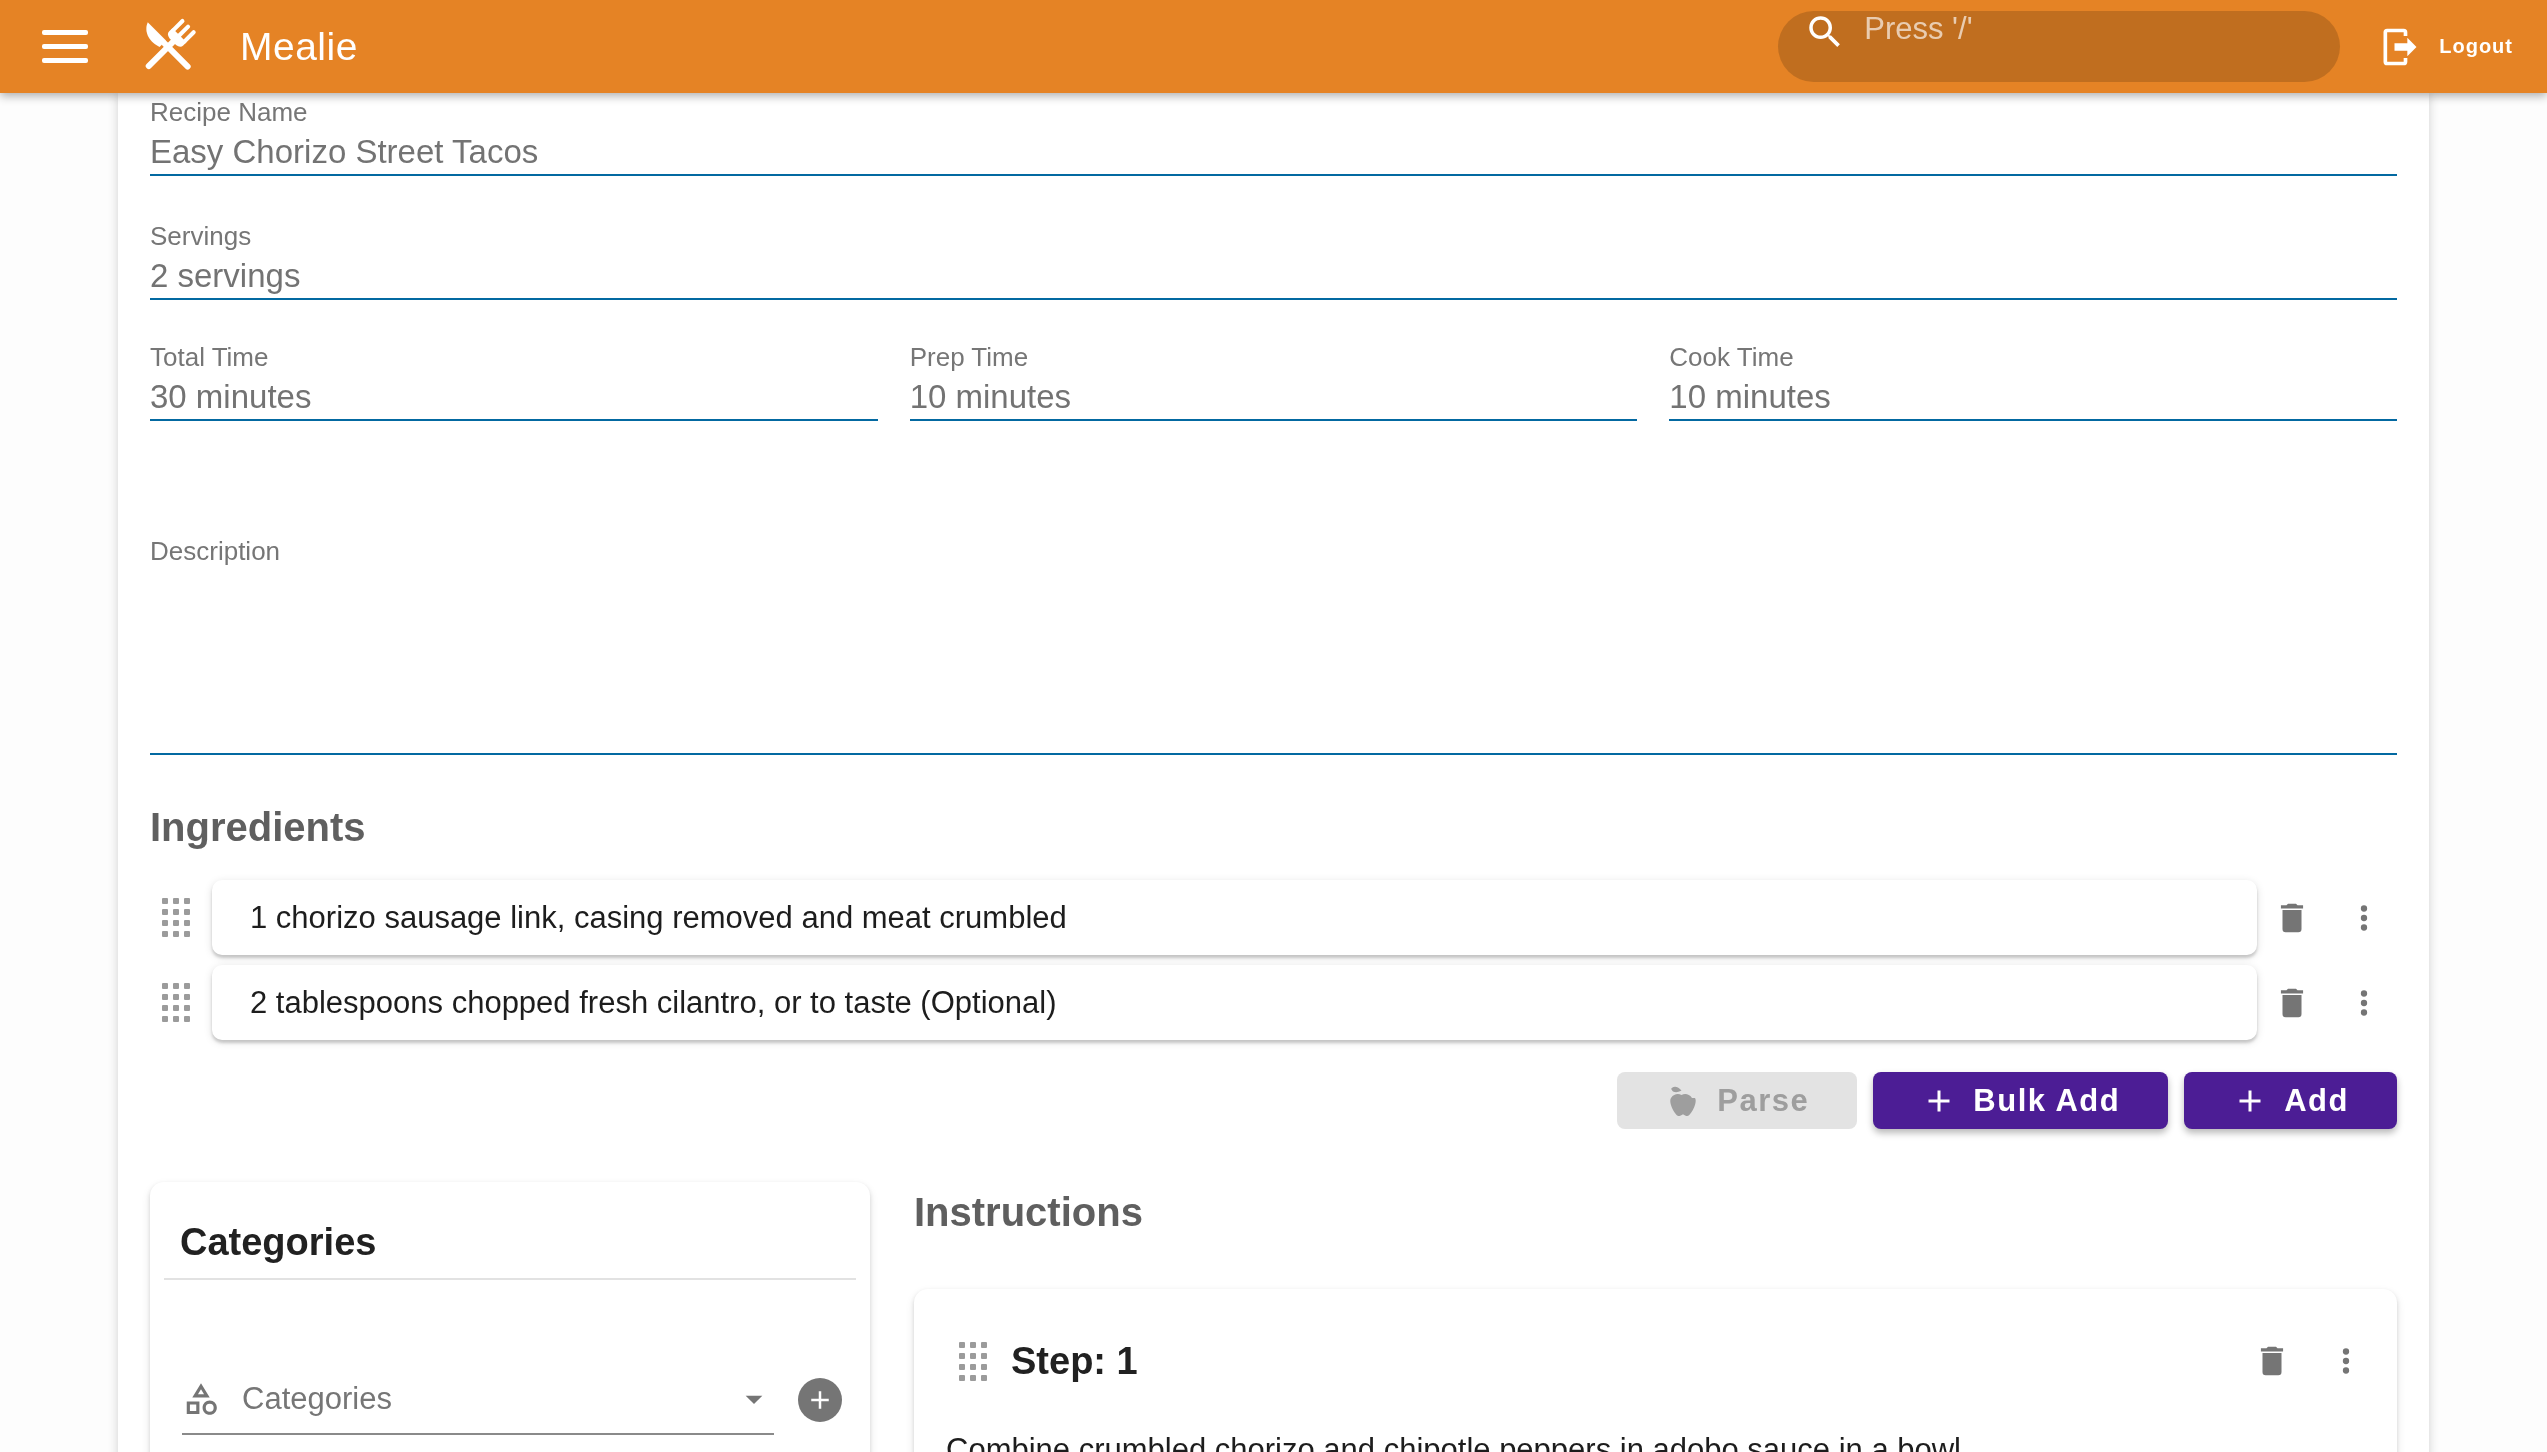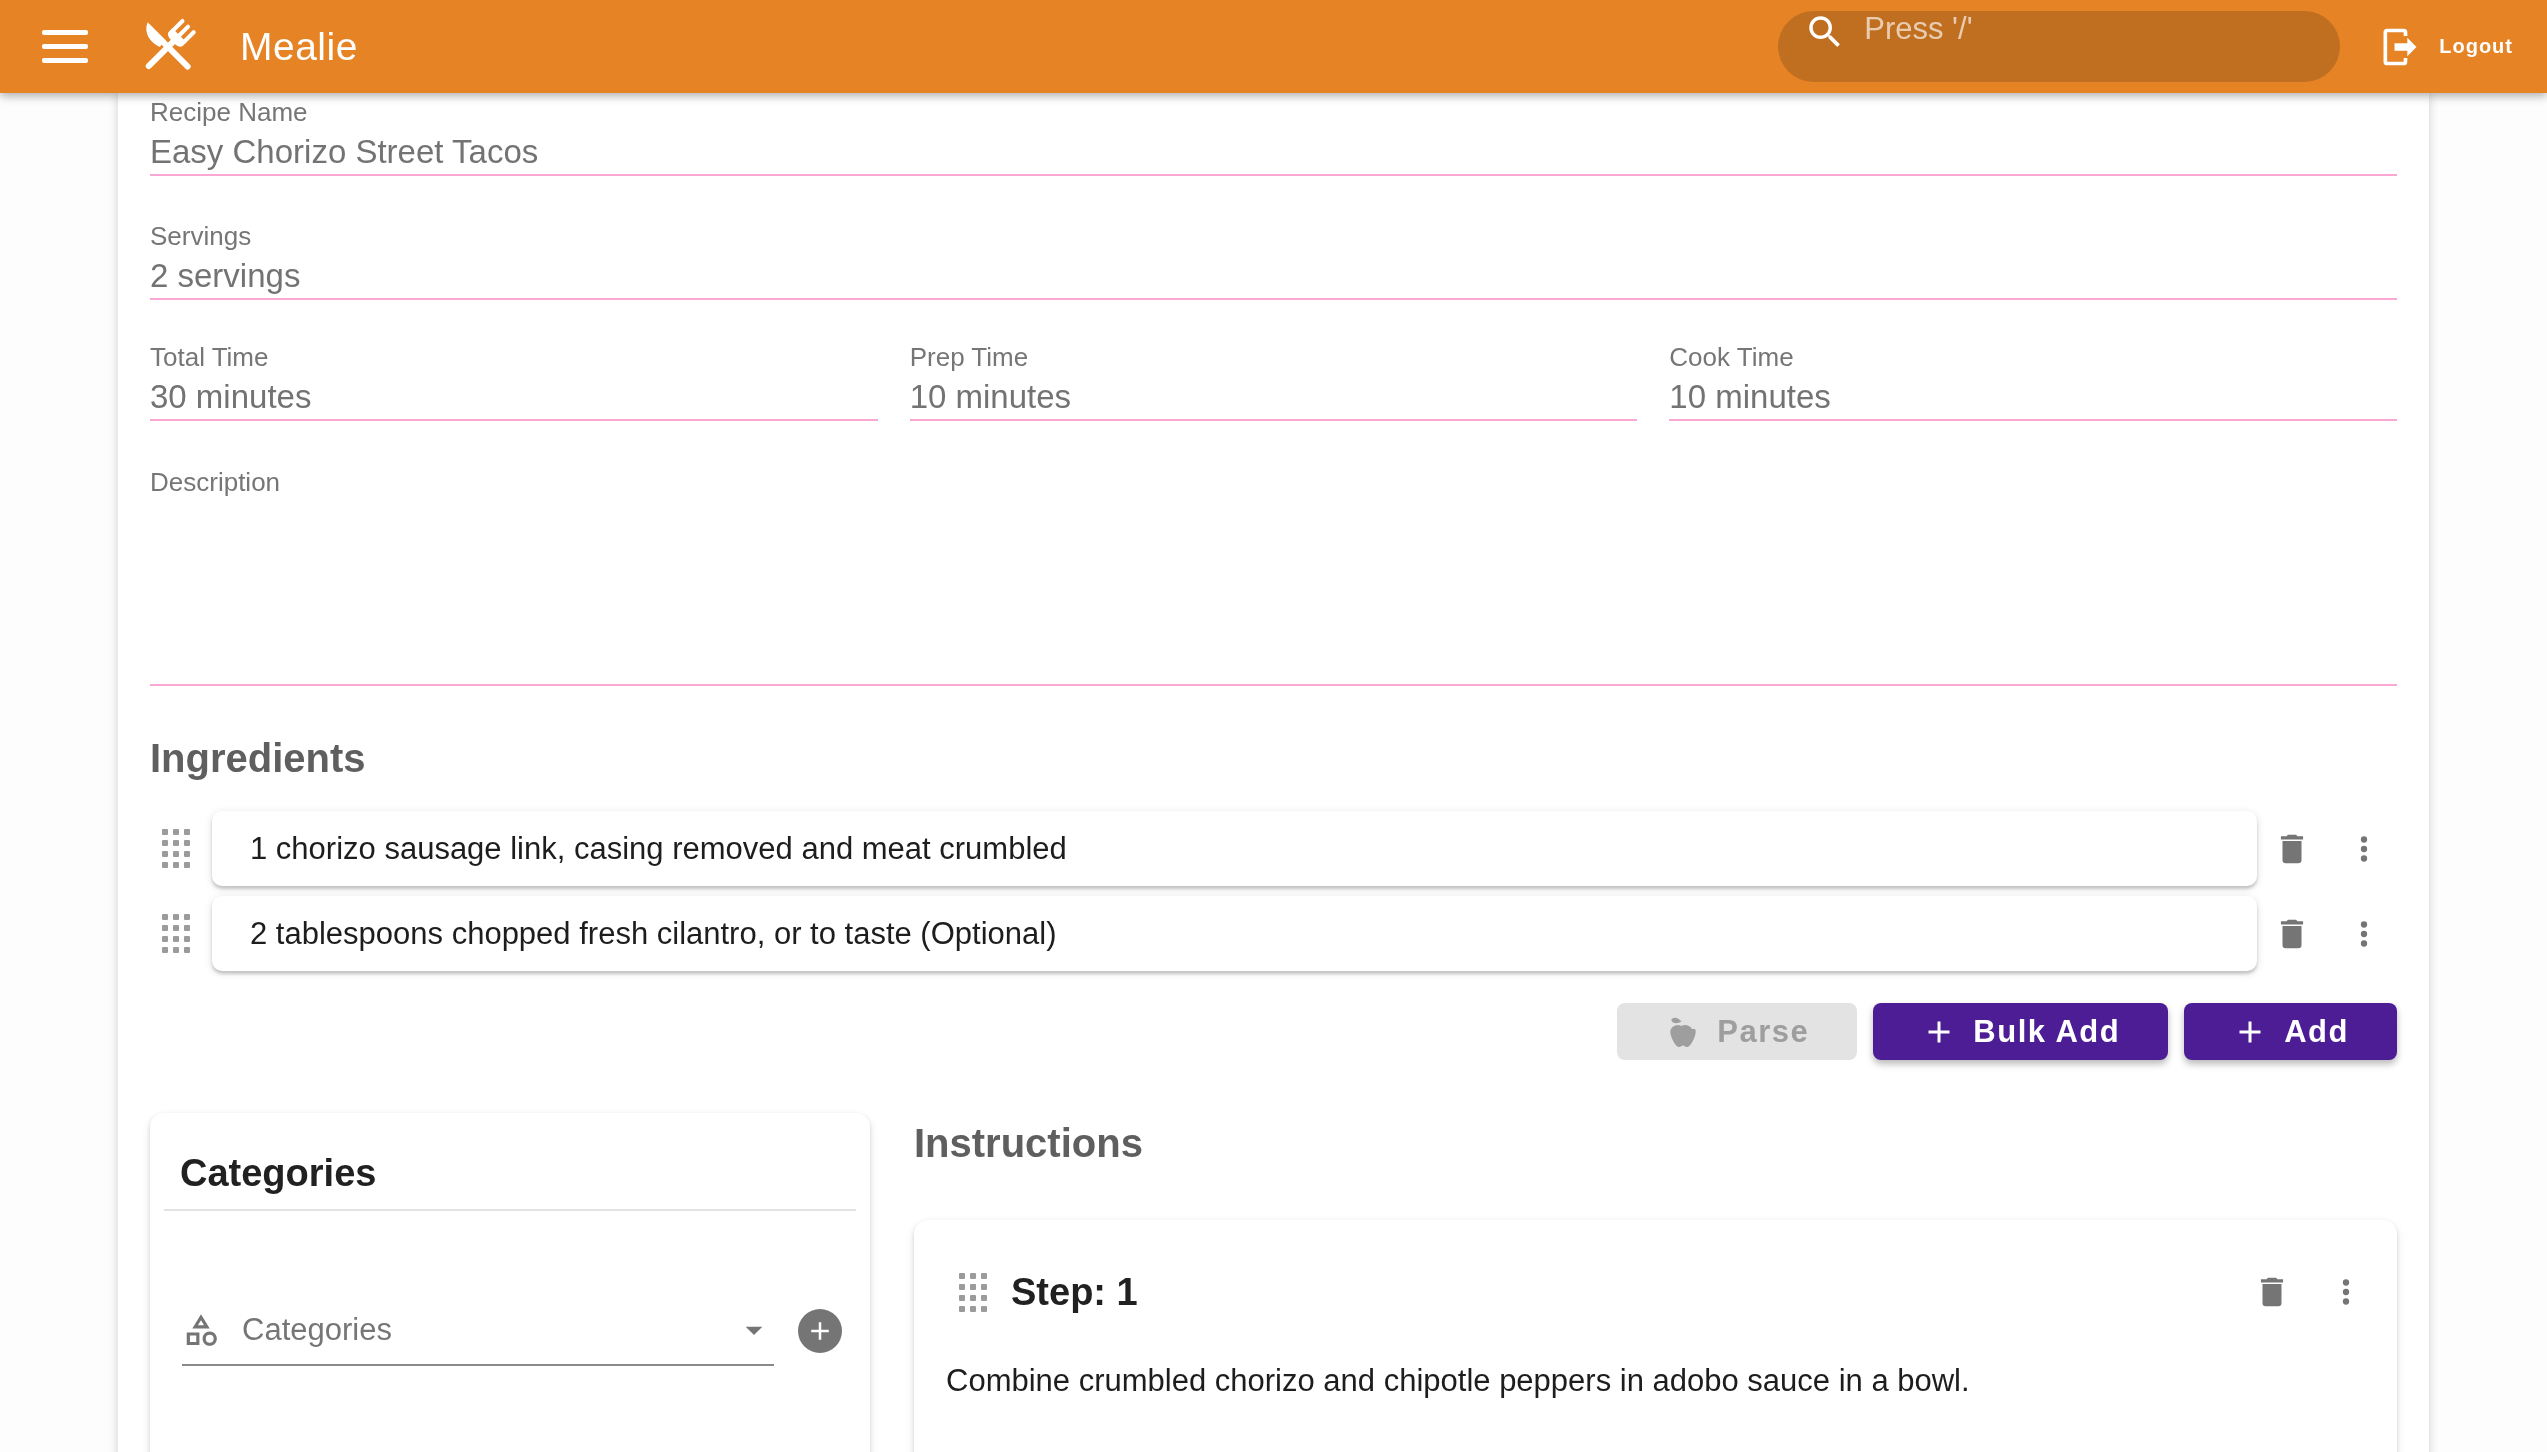--- a/index.html
+++ b/index.html
@@ -33,30 +33,30 @@
   .logout-btn { display:flex; align-items:center; margin-left:38px; color:#fff; cursor:pointer; }
   .logout-label { font-size:20px; font-weight:700; margin-left:17px; letter-spacing:1px; }
 
   
   .main-card {
     position:relative; margin-left:118px; width:2311px; min-height:1360px;
     background:#fff; box-shadow:0 0 10px rgba(0,0,0,0.18);
     padding:0 32px;
   }
 
-  .field { border-bottom:2px solid #f9a8d4; padding-bottom:3px; }
+  .field { border-bottom:2px solid #0369a1; padding-bottom:3px; }
   .field-label { font-size:26px; color:#767676; line-height:30px; }
   .field-value { font-size:33px; color:#737373; line-height:38px; margin-top:6px; min-height:38px; }
 
   .f-recipe  { margin-top:0; padding-top:2px; }
   .f-recipe .field-label { margin-top:2px; }
   .f-serv    { margin-top:45px; }
   .time-row  { display:flex; gap:32px; margin-top:42px; }
   .time-row .field { flex:1; }
-  .f-desc    { margin-top:46px; }
+  .f-desc    { margin-top:115px; }
   .f-desc .desc-space { height:184px; }
 
   .section-heading { font-size:40px; font-weight:700; color:#5f5f5f; line-height:46px; }
   .ingredients-heading { margin-top:49px; }
 
   
   .ing-row { display:flex; align-items:center; margin-left:12px; }
   .ing-row.first { margin-top:30px; }
   .ing-row + .ing-row { margin-top:10px; }
   .drag-handle { display:grid; grid-template-columns:repeat(3,6px); grid-auto-rows:6px; gap:5px; cursor:grab; }

